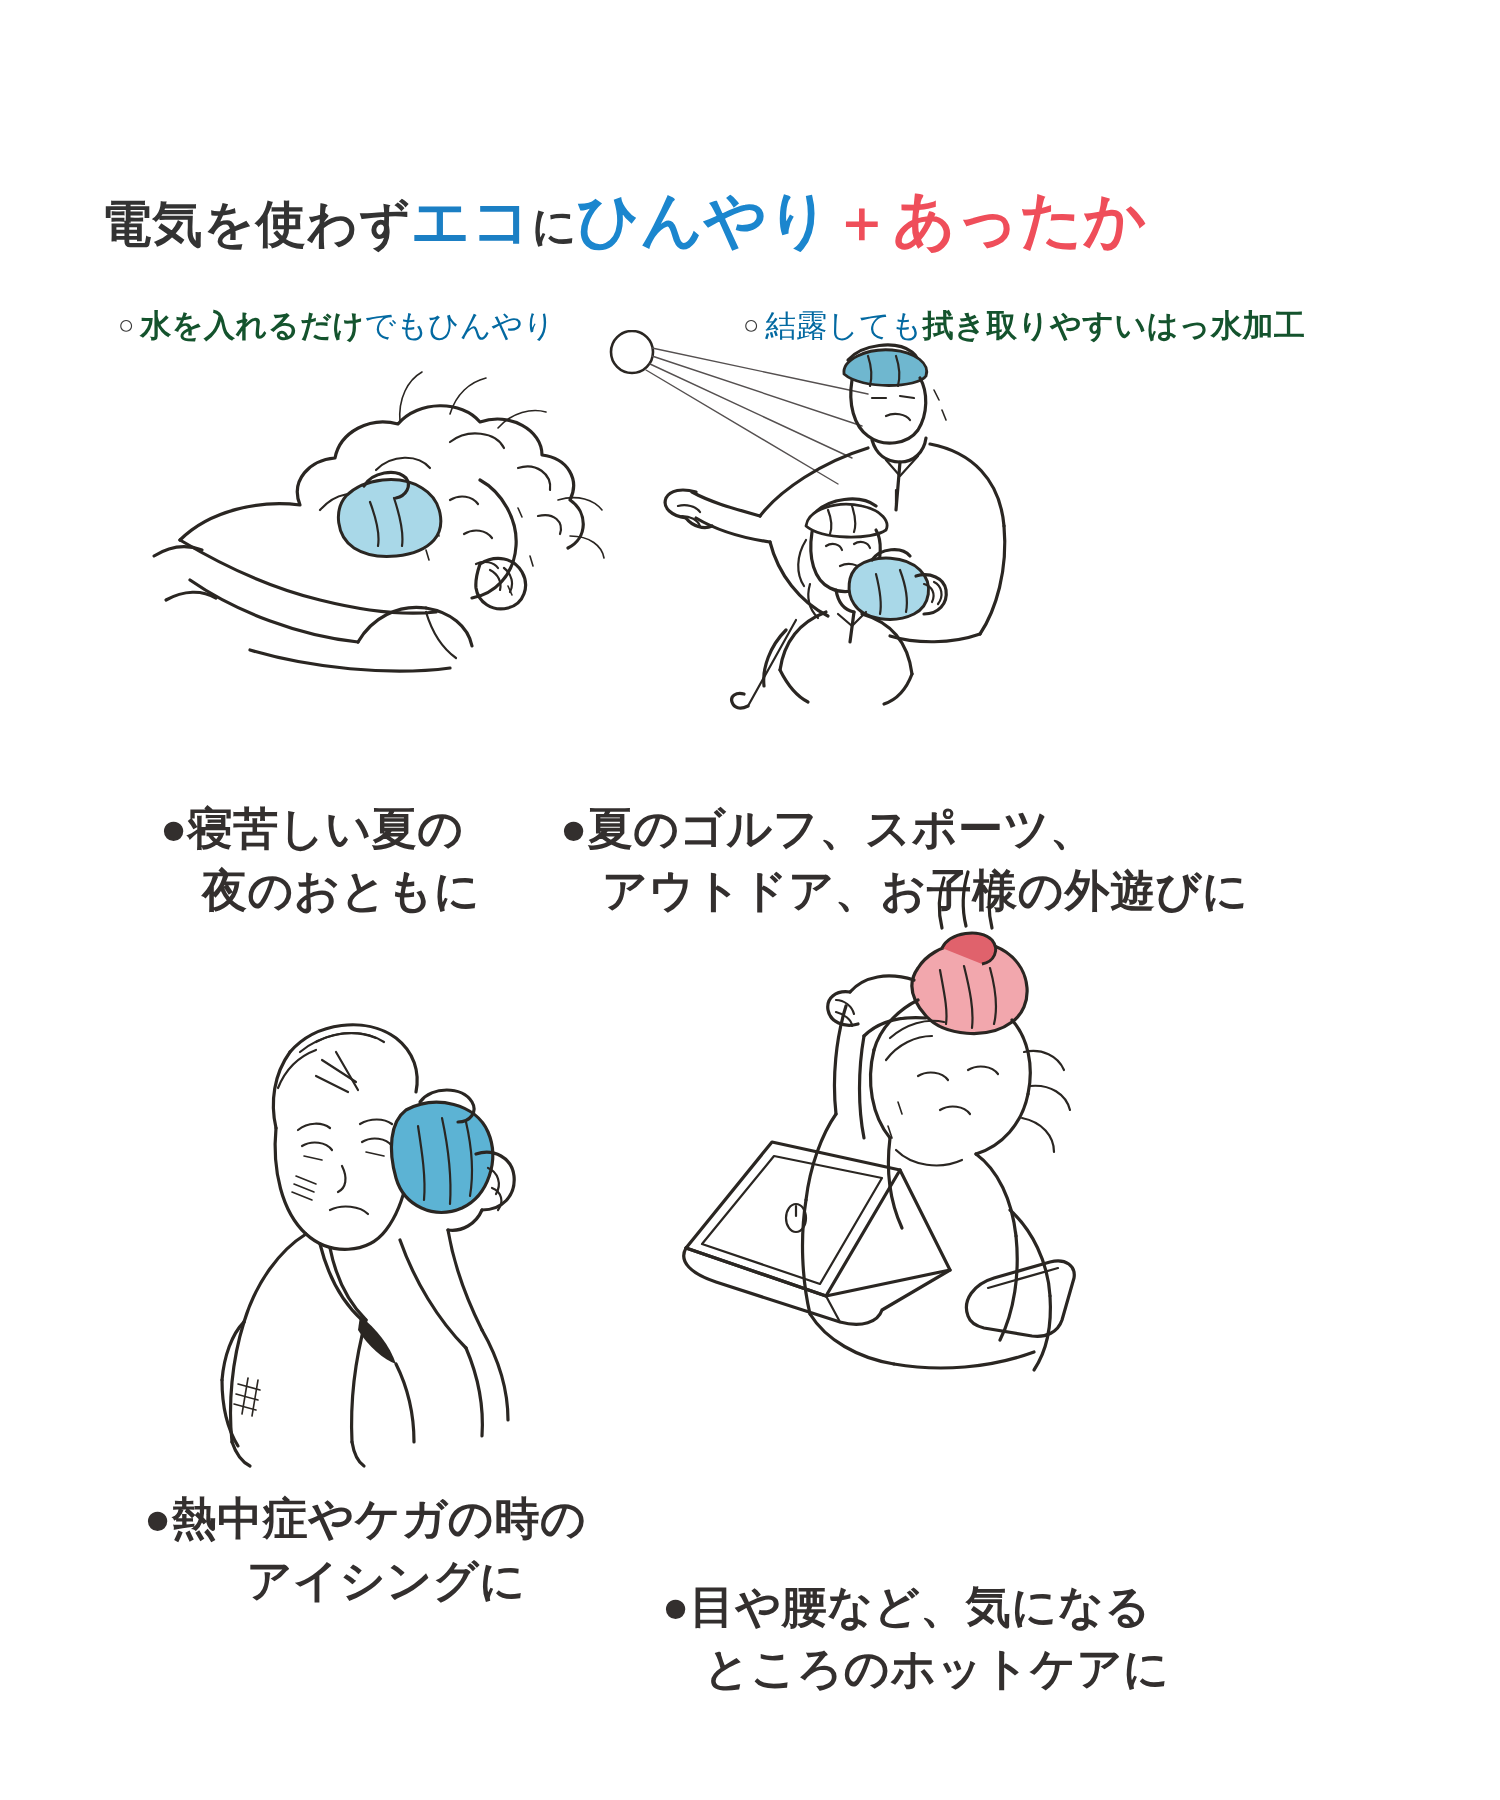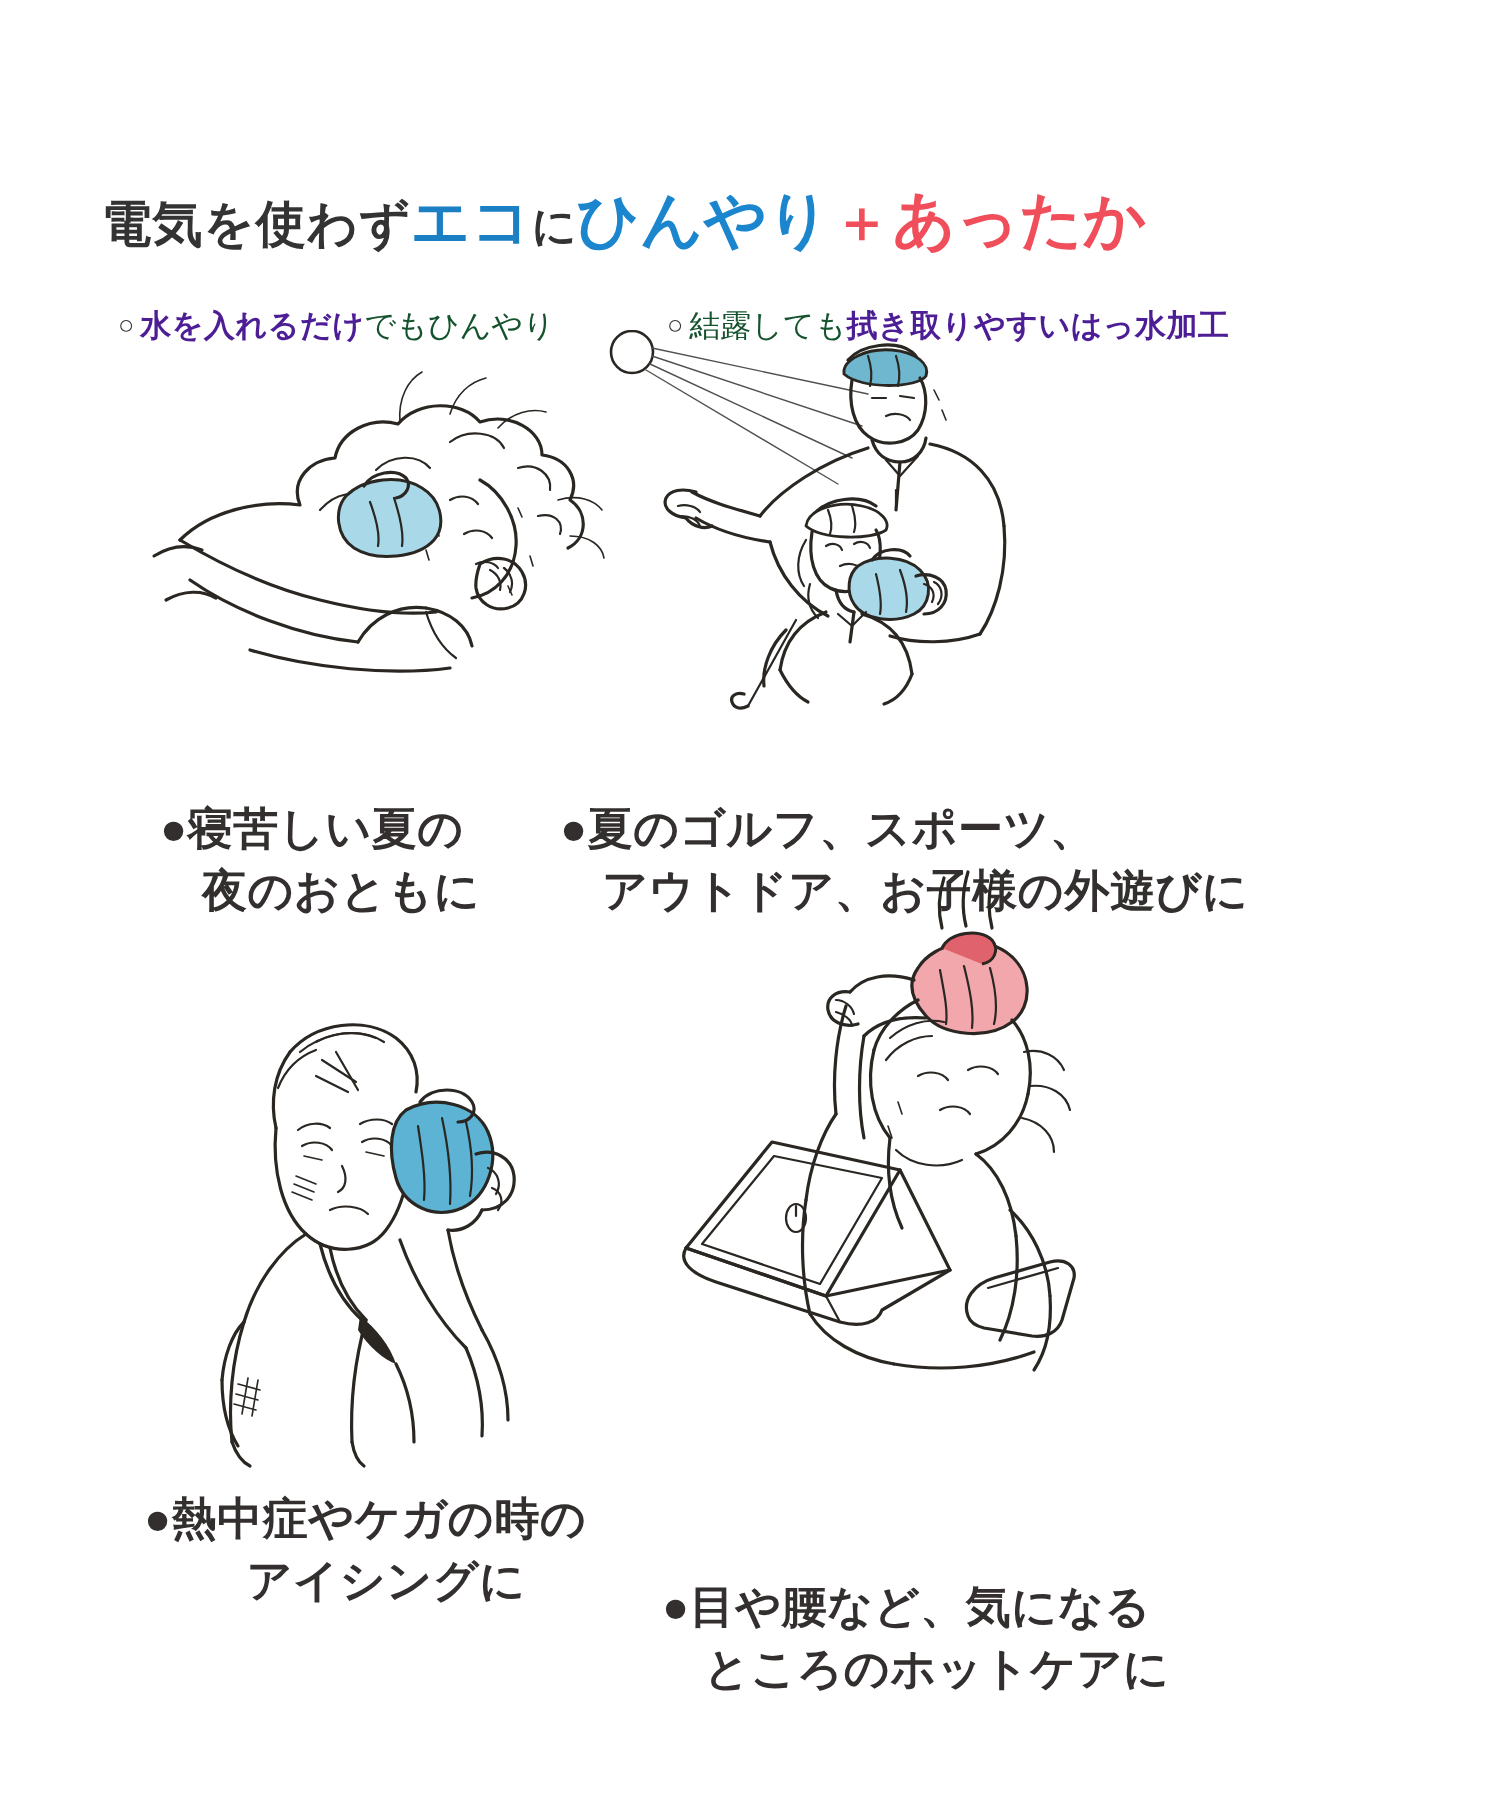--- a/index.html
+++ b/index.html
@@ -85,36 +85,36 @@
     height: 56px;
   }
   .sub {
     position: absolute;
     white-space: nowrap;
     font-size: 31px;
     color: #3a3a3a;
     line-height: 46px;
   }
   .sub.left  { left: 118px; top: 2px; }
-  .sub.right { left: 667px; top: 2px; }
+  .sub.right { left: 743px; top: 2px; }
   .sub .circ {
     font-size: 27px;
     color: #3a3a3a;
     margin-right: 6px;
     vertical-align: 2px;
   }
   .sub .b {
     font-weight: 800;
     letter-spacing: 0.5px;
-    color: #4c1d95;
+    color: #14532d;
     font-family: Liberation Serif, serif;
   }
   .sub .n {
     font-weight: 400;
-    color: #14532d;
+    color: #0369a1;
   }
 
   
   .cell {
     position: absolute;
   }
   .art {
     position: absolute;
     left: 0;
     top: 0;

